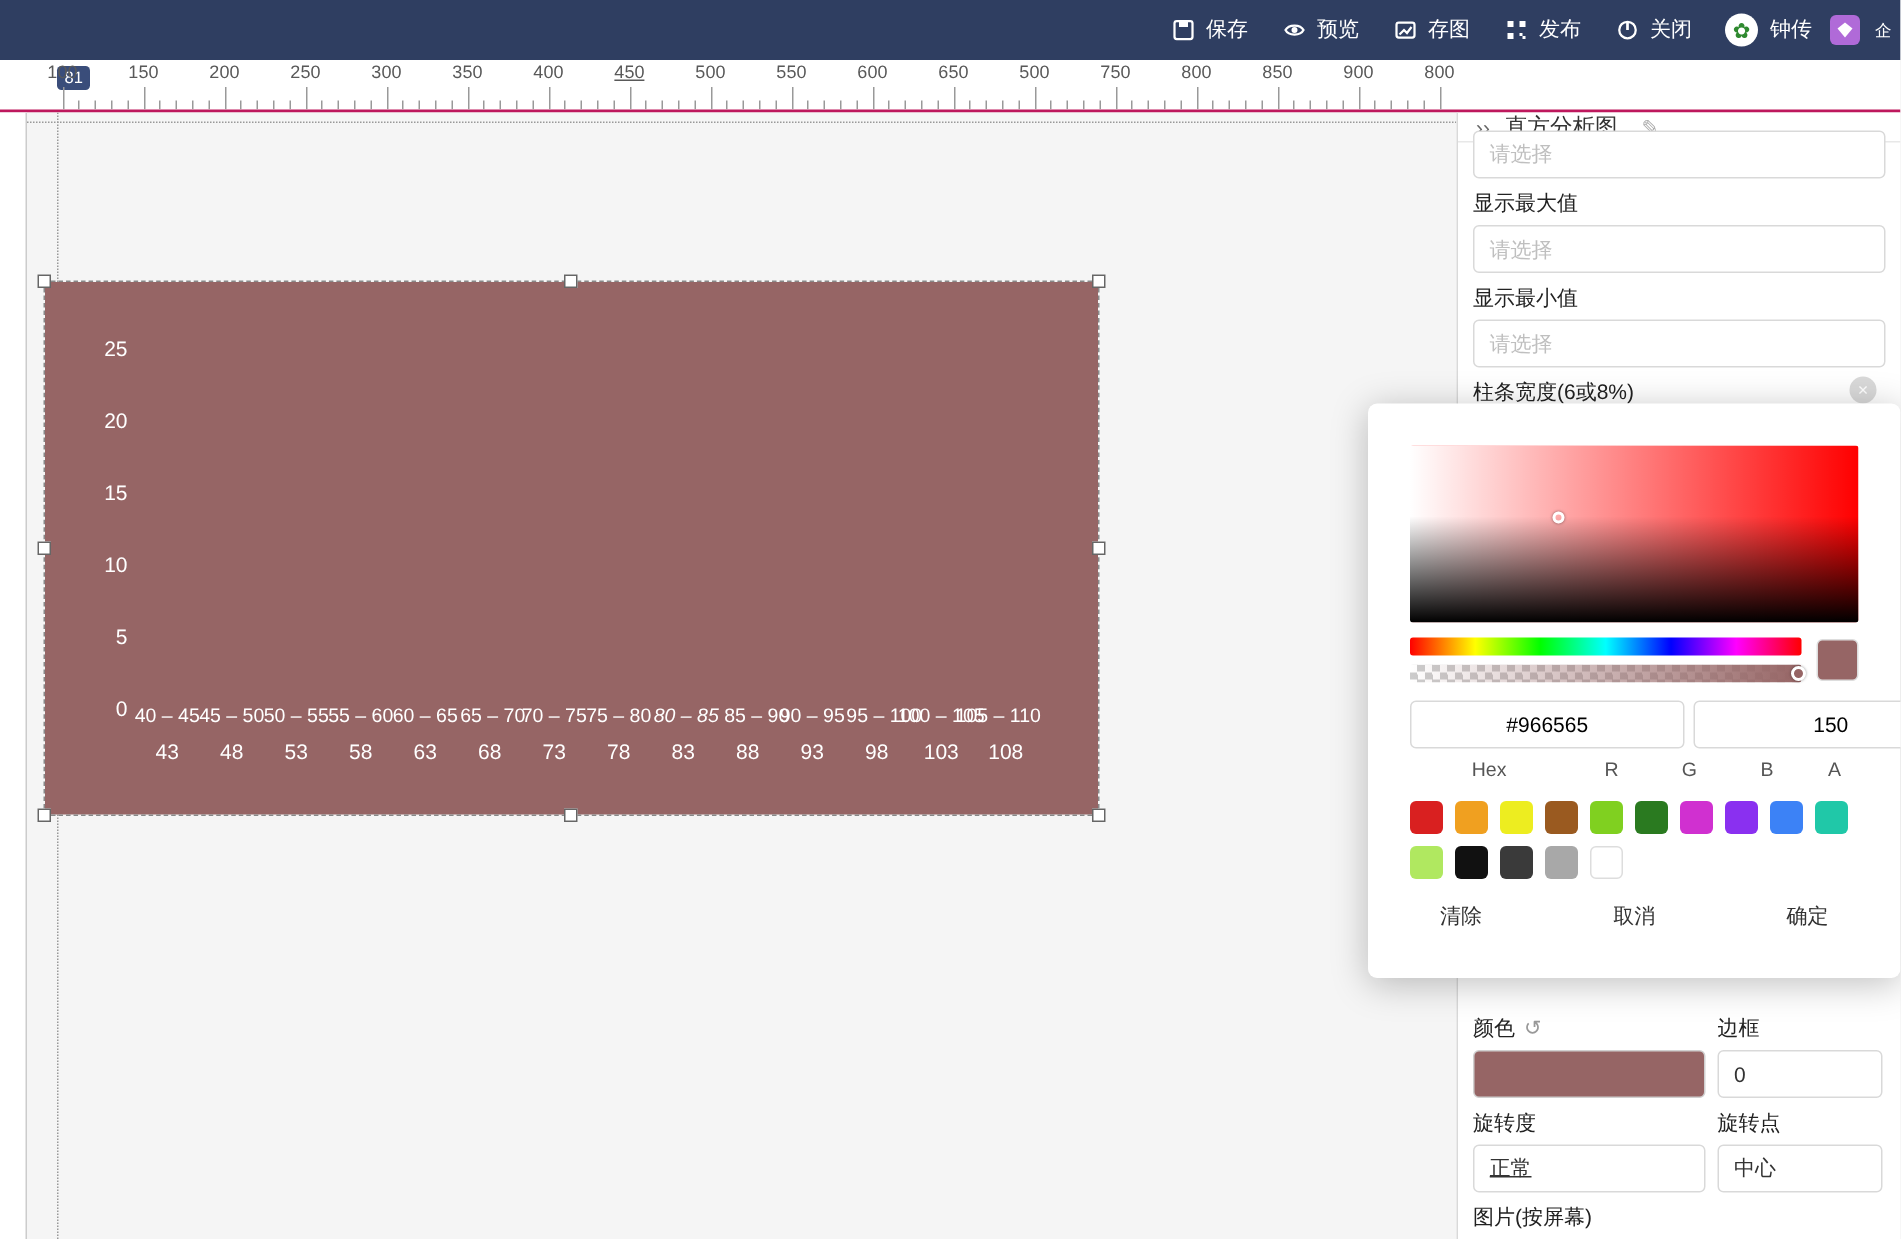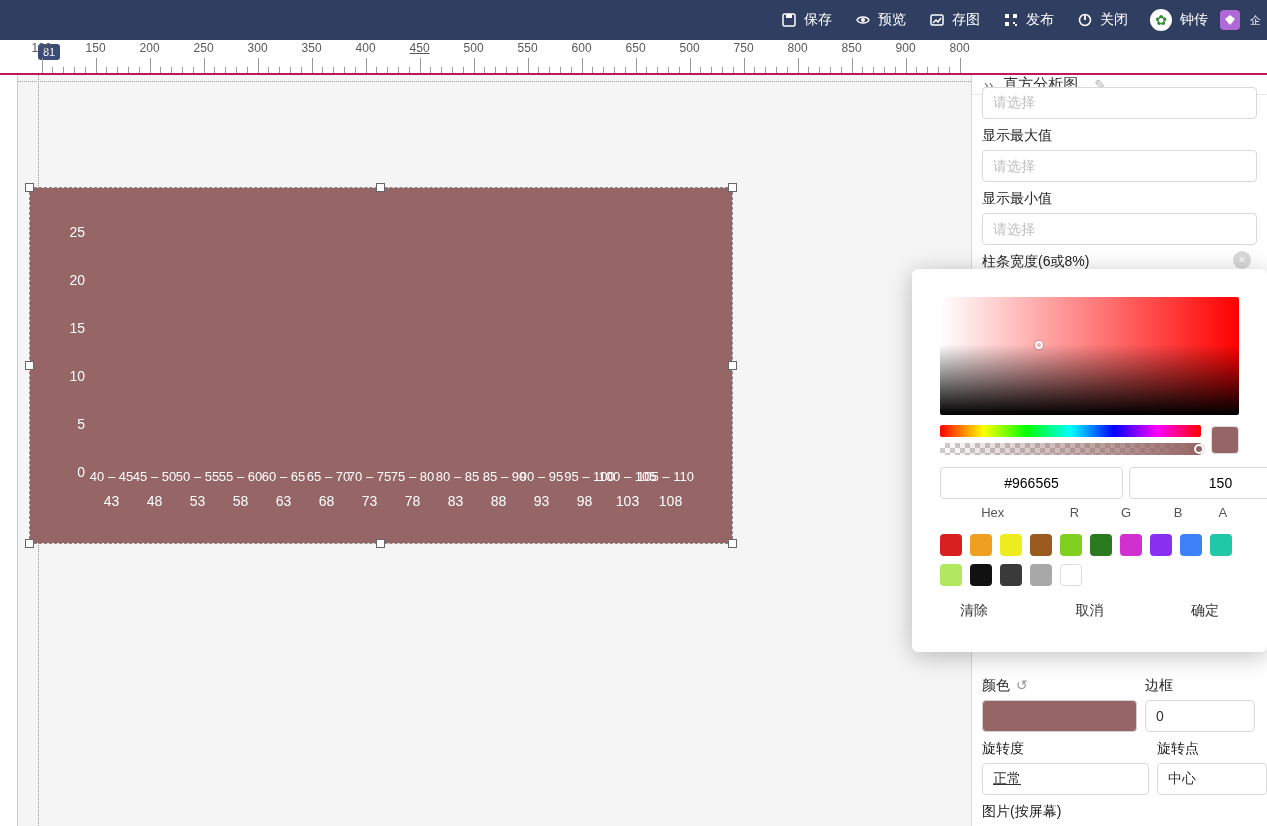--- a/index.html
+++ b/index.html
@@ -43,21 +43,21 @@
     .side-edit { color: #aaa; margin-left: 6px; }
     .side-body { padding: 0 10px 10px; overflow: visible; }
     .field { margin-top: 8px; }
     .field-label { margin-bottom: 5px; color: #222; }
     .field-input { width: 100%; height: 32px; border: 1px solid #d9d9d9; border-radius: 4px; padding: 0 10px; font-size: 14px; color: #333; background: #fff; }
     .field-input::placeholder { color: #bfbfbf; }
     .field-input.pholder { color: #bfbfbf; }
     .inline-row { display: flex; gap: 8px; }
     .inline-row .field { flex: 1; }
     .clear-x { float: right; width: 18px; height: 18px; border-radius: 50%; background: #d9d9d9; display: flex; align-items: center; justify-content: center; color: #fff; font-size: 12px; margin-top: -25px; margin-right: 6px; position: relative; }
-    .width-field { width: 167px; text-decoration: underline; }
+    .width-field { width: 155px; text-decoration: underline; }
     .color-swatch { width: 155px; height: 32px; background: #966565; border: 1px solid #d0d0d0; border-radius: 4px; }
     .reset-sm { color: #999; font-size: 14px; margin-left: 6px; }
     .picker { position: absolute; right: 0; top: 194px; width: 355px; background: #fff; border-radius: 6px; box-shadow: 0 4px 24px rgba(0,0,0,0.25); padding: 28px; z-index: 50; }
     .sat-val { height: 118px; background: linear-gradient(to top, #000, rgba(0,0,0,0) 60%), linear-gradient(to right, #fff, rgba(255,255,255,0)), #ff0000; position: relative; border-radius: 2px; }
     .sv-cursor { position: absolute; width: 8px; height: 8px; border: 2px solid #fff; border-radius: 50%; box-shadow: 0 0 2px rgba(0,0,0,0.5); transform: translate(-50%,-50%); }
     .hue-row { display: flex; align-items: center; gap: 10px; margin-top: 10px; }
     .sliders { flex: 1; }
     .hue-bar { height: 12px; border-radius: 2px; background: linear-gradient(to right, #f00, #ff0, #0f0, #0ff, #00f, #f0f, #f00); }
     .alpha-bar { height: 12px; border-radius: 2px; margin-top: 6px; background: linear-gradient(to right, rgba(150,101,101,0), #966565), repeating-conic-gradient(#ccc 0 25%, #fff 0 50%) 0 0/10px 10px; position: relative; }
     .alpha-thumb { position: absolute; right: -3px; top: 50%; width: 10px; height: 10px; border: 2px solid #fff; border-radius: 50%; background: #966565; transform: translateY(-50%); box-shadow: 0 0 2px rgba(0,0,0,0.4); }
@@ -289,21 +289,21 @@
             </div>
             <div class="bar-col">
               <div class="bar-label" style="margin-left: 0px;">70 – 75</div>
               <div class="bar" style="height: 96%;"></div>
             </div>
             <div class="bar-col">
               <div class="bar-label" style="margin-left: 0px;">75 – 80</div>
               <div class="bar" style="height: 64%;"></div>
             </div>
             <div class="bar-col">
-              <div class="bar-label" style="margin-left: 4px;">80 – 85</div>
+              <div class="bar-label" style="margin-left: 4px; font-style: italic;">80 – 85</div>
               <div class="bar" style="height: 60%;"></div>
             </div>
             <div class="bar-col">
               <div class="bar-label" style="margin-left: 12px;">85 – 90</div>
               <div class="bar" style="height: 40%;"></div>
             </div>
             <div class="bar-col">
               <div class="bar-label" style="margin-left: 0px;">90 – 95</div>
               <div class="bar" style="height: 20%;"></div>
             </div>

